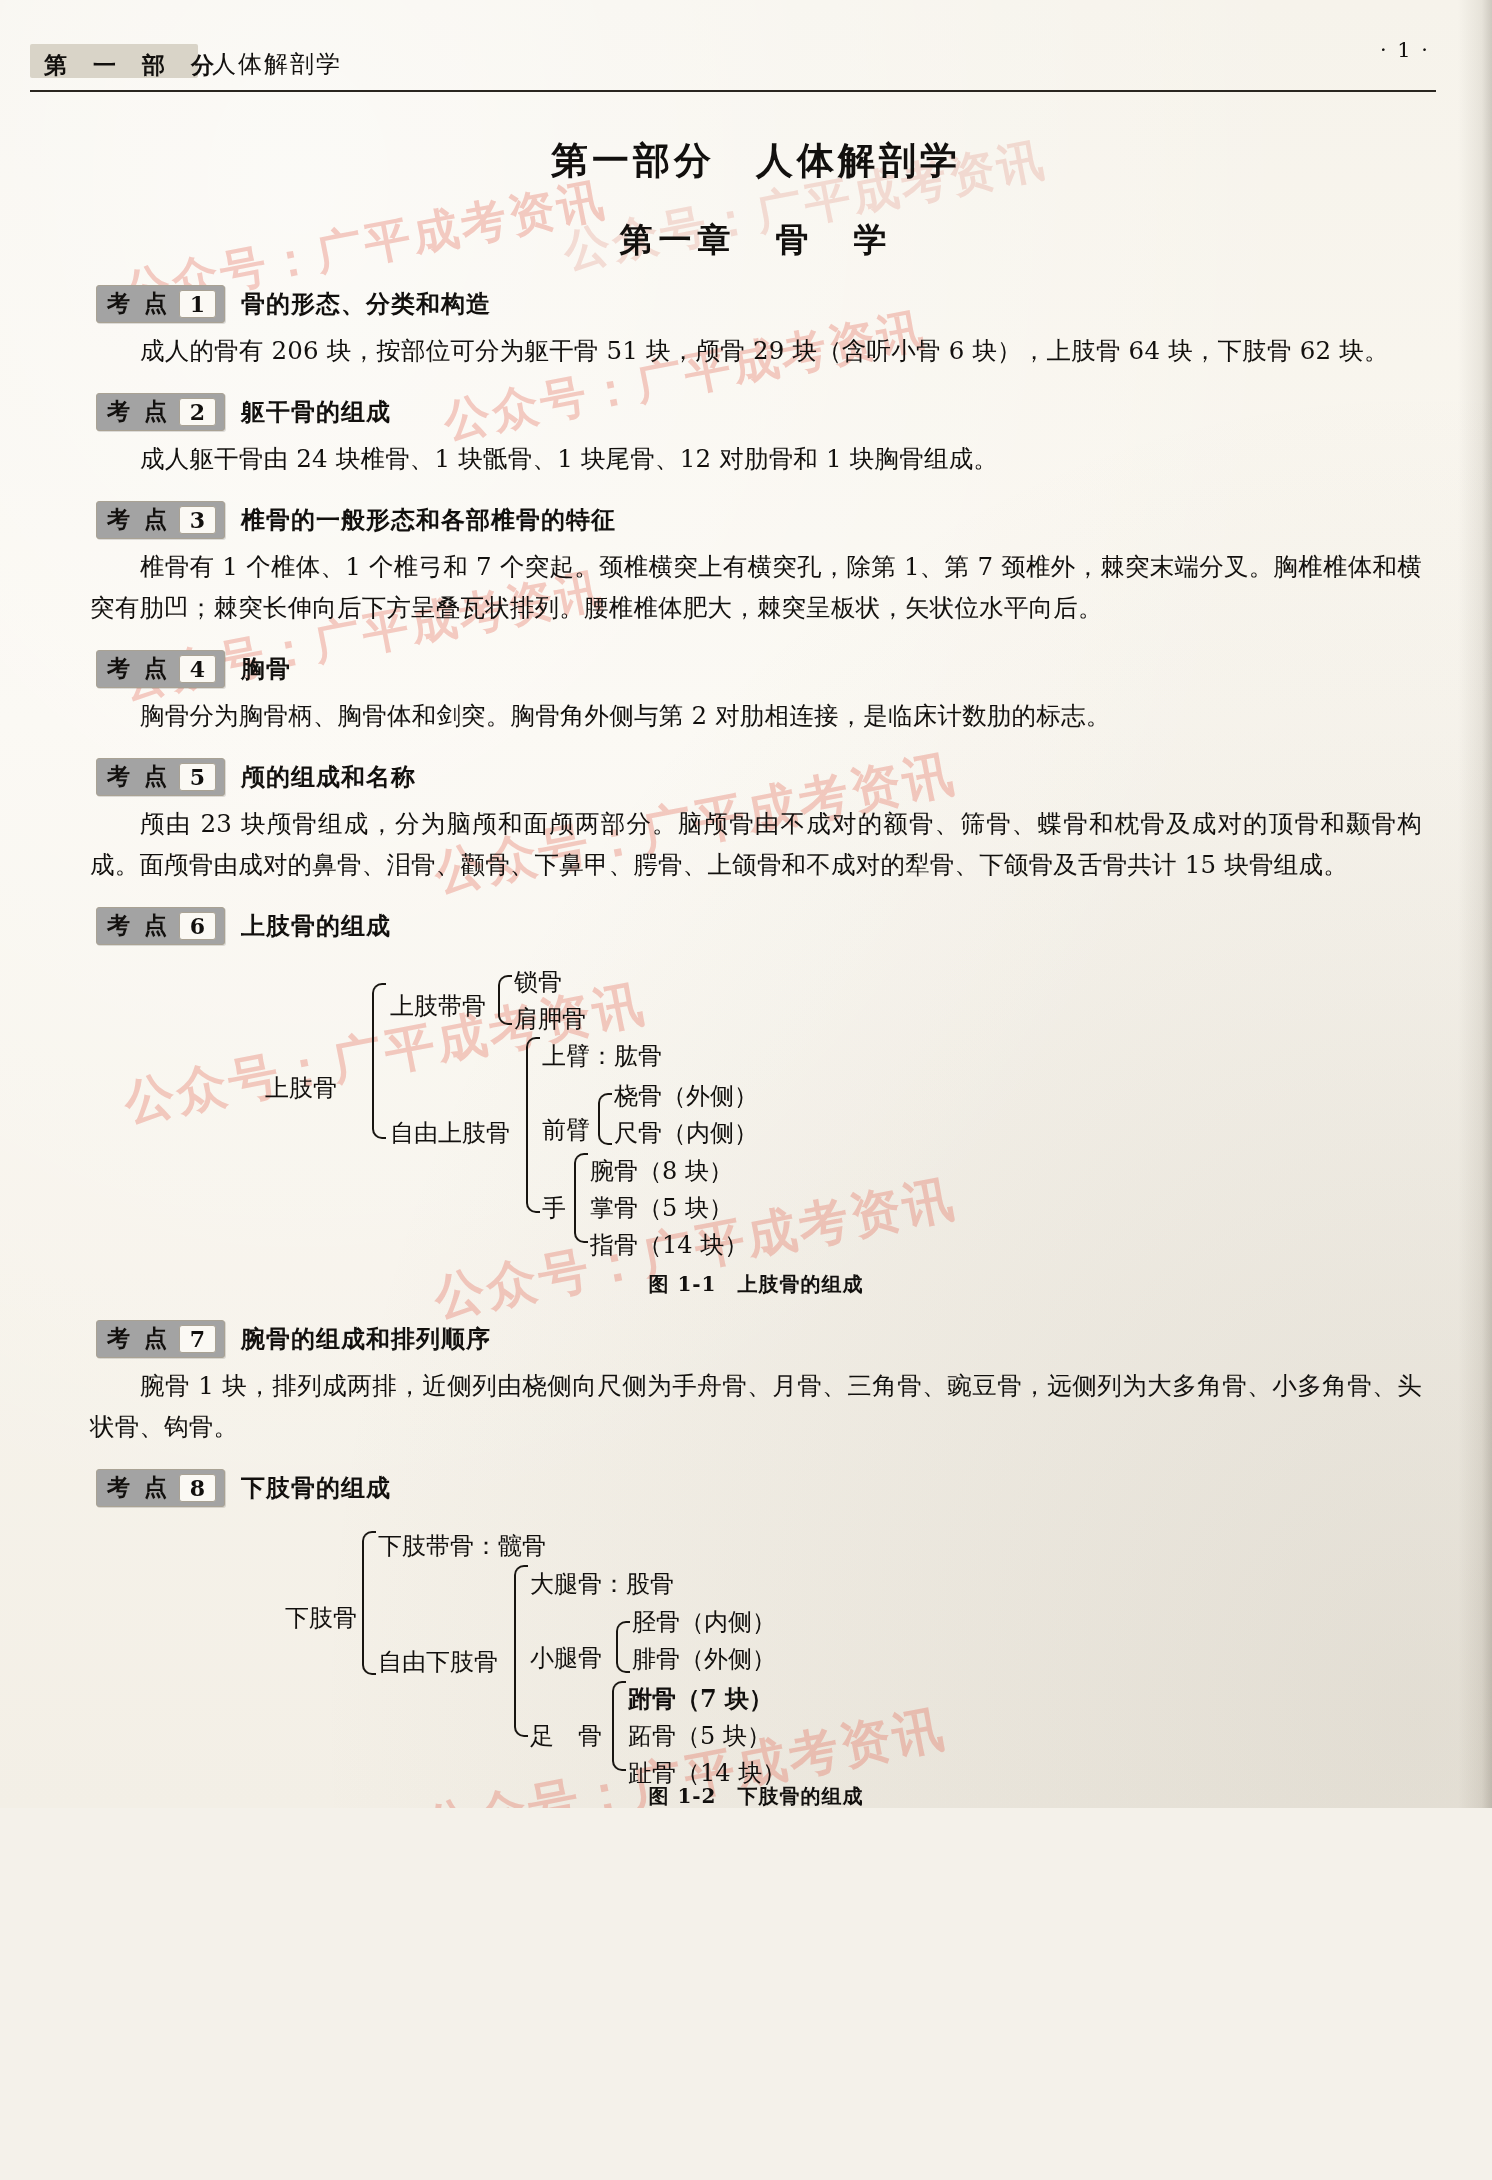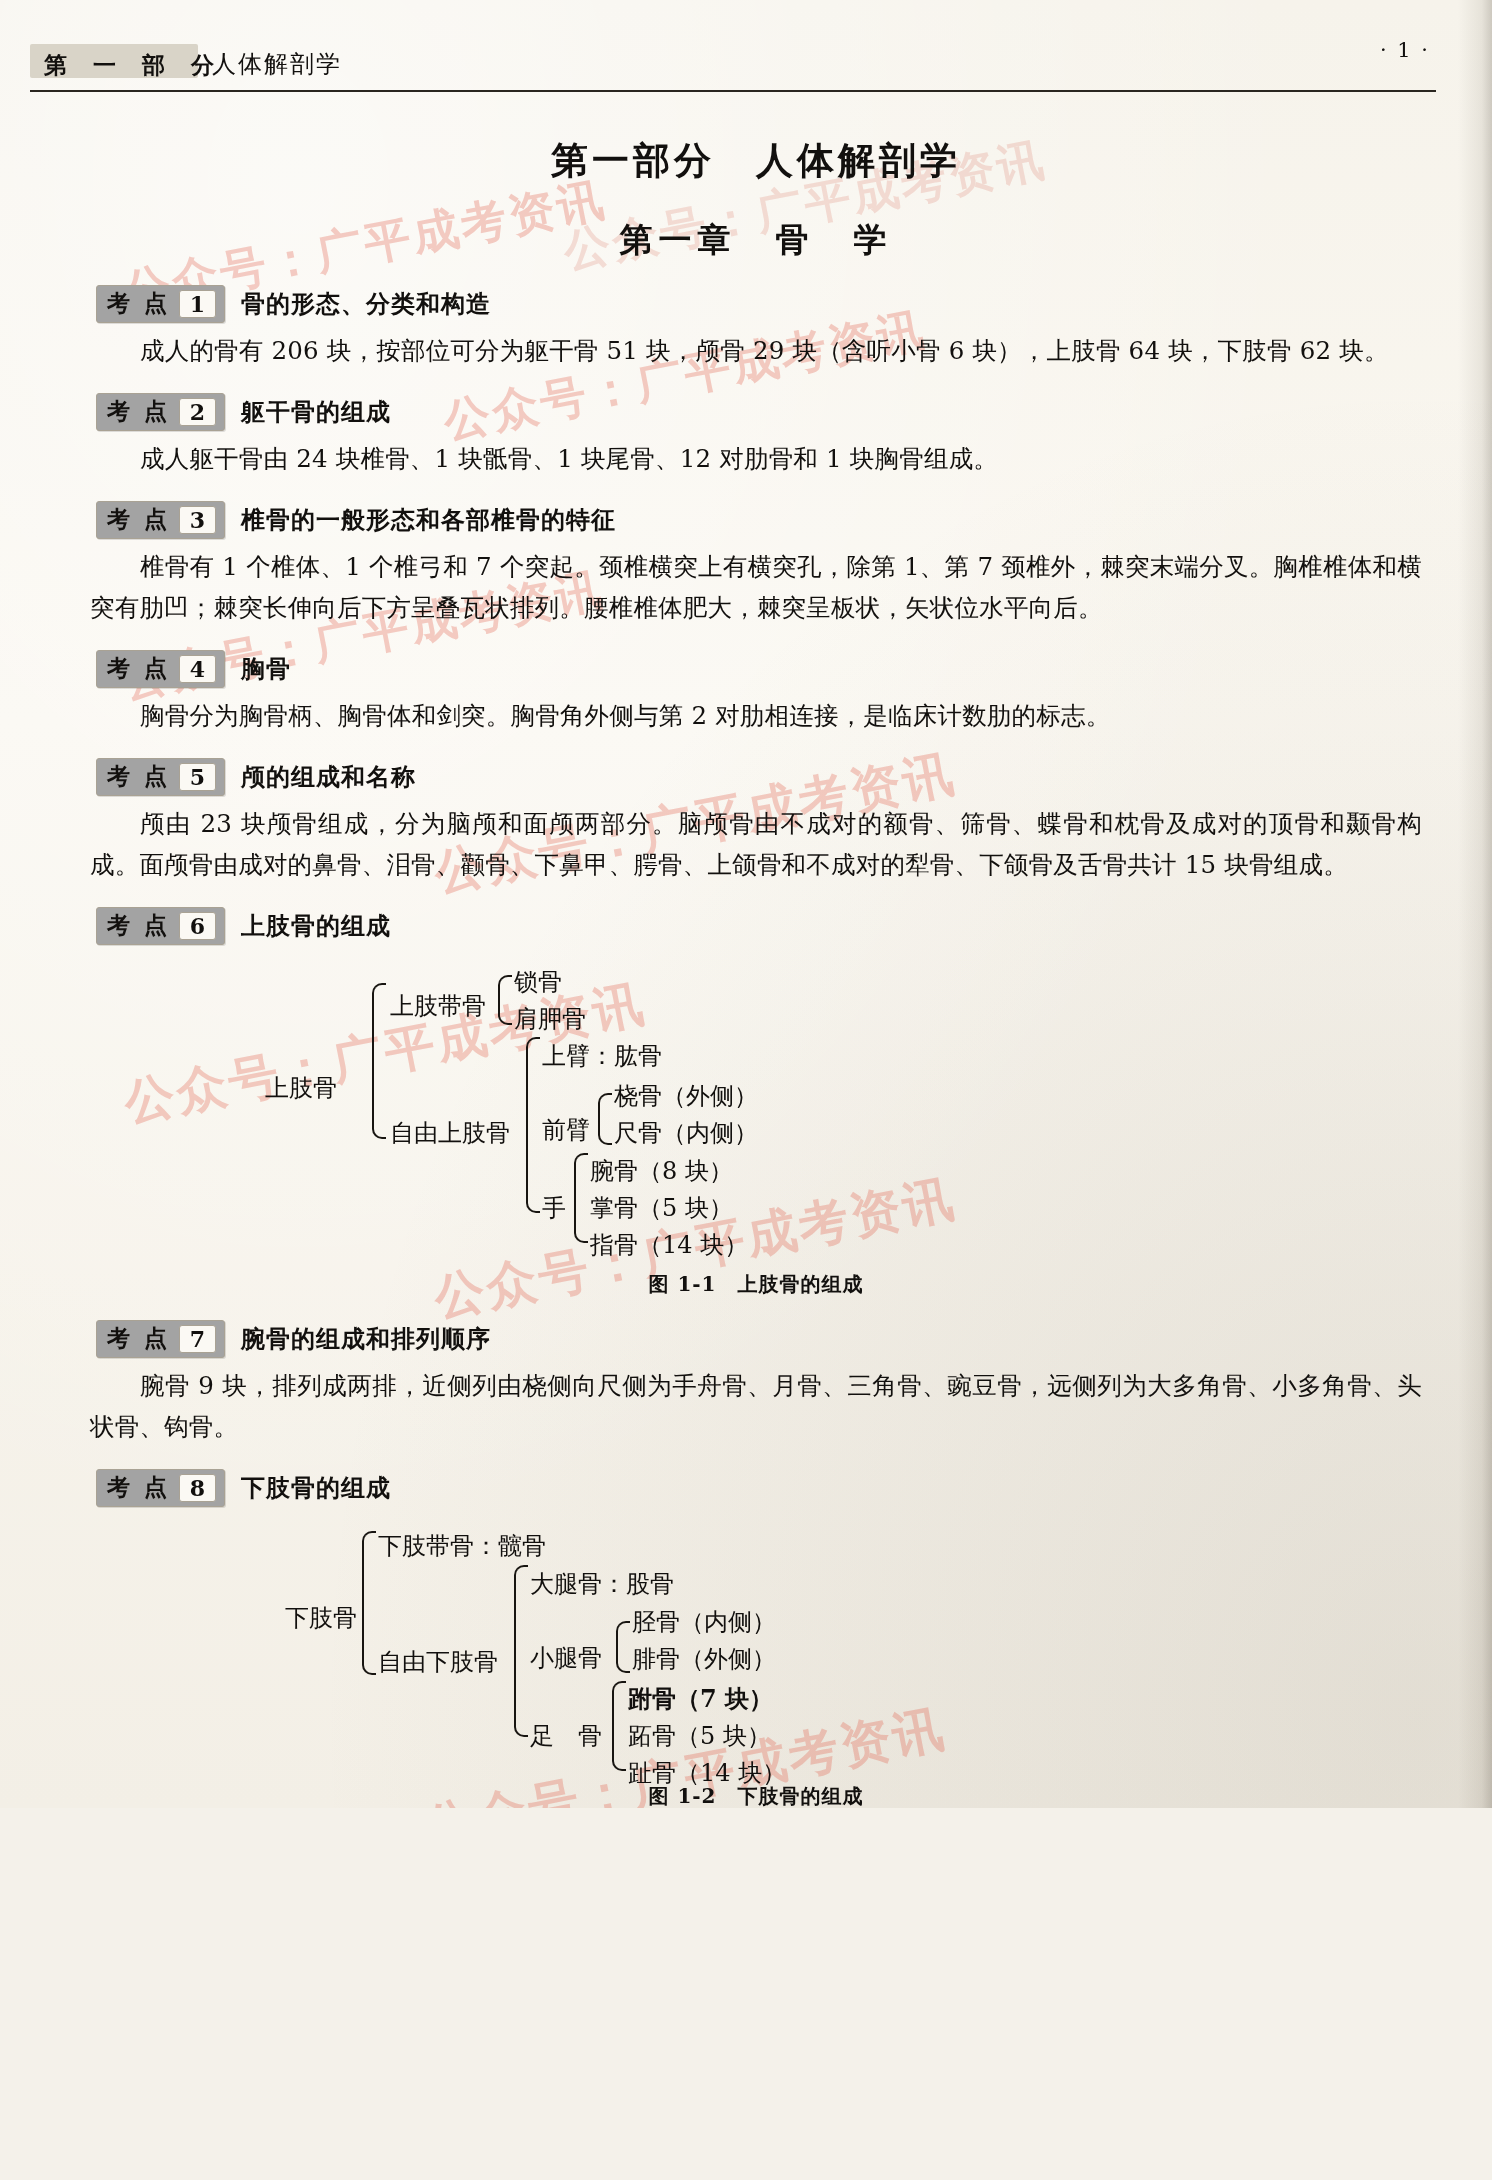--- a/index.html
+++ b/index.html
@@ -301,21 +301,21 @@
       <div class="fig-caption">图 1-1　上肢骨的组成</div>
     </div>
 
     <div class="kaodian">
       <span class="kd-badge">
         <span class="kd-word">考 点</span>
         <span class="kd-num">7</span>
       </span>
       <span class="kd-title">腕骨的组成和排列顺序</span>
     </div>
-    <div class="para">腕骨 9 块，排列成两排，近侧列由桡侧向尺侧为手舟骨、月骨、三角骨、豌豆骨，远侧列为大多角骨、小多角骨、头状骨、钩骨。</div>
+    <div class="para">腕骨 1 块，排列成两排，近侧列由桡侧向尺侧为手舟骨、月骨、三角骨、豌豆骨，远侧列为大多角骨、小多角骨、头状骨、钩骨。</div>
 
     <div class="kaodian">
       <span class="kd-badge">
         <span class="kd-word">考 点</span>
         <span class="kd-num">8</span>
       </span>
       <span class="kd-title">下肢骨的组成</span>
     </div>
 
     <div class="figure">

